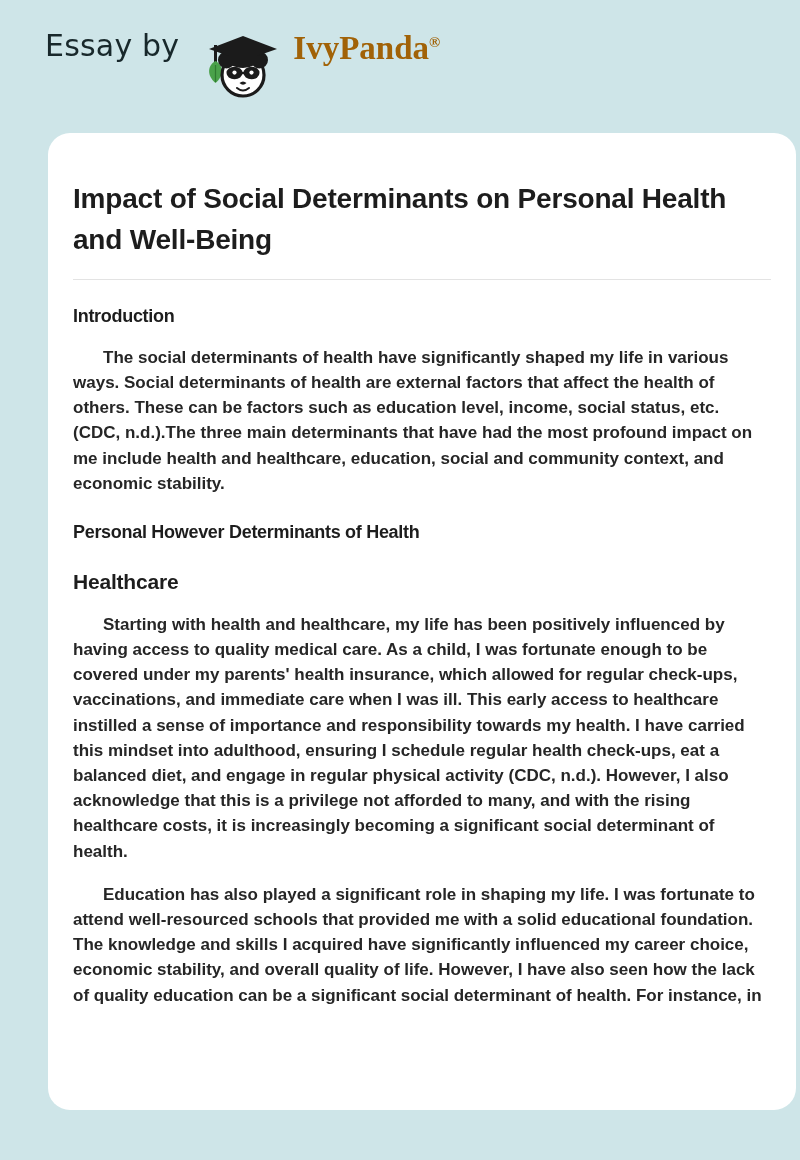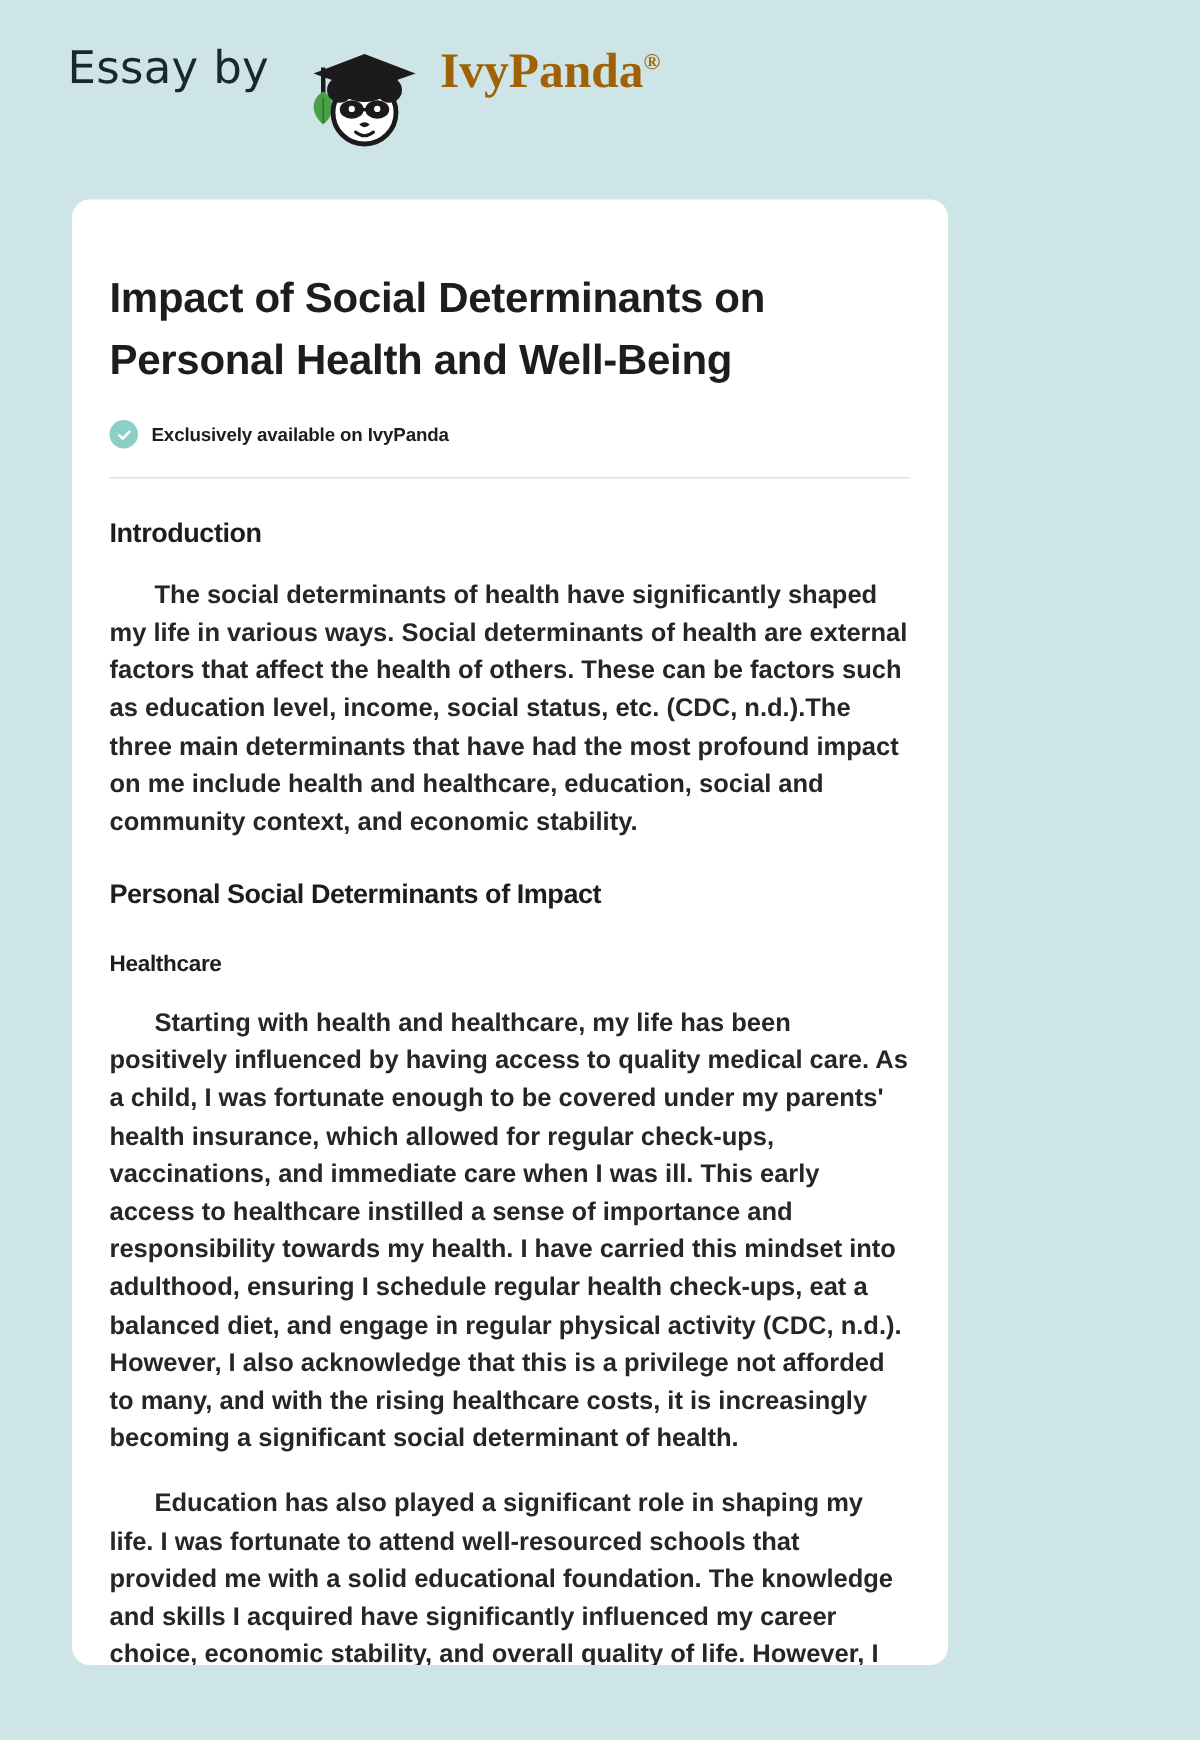--- a/index.html
+++ b/index.html
@@ -58,24 +58,24 @@
   .ivypanda-word .reg {
     font-size: 15px;
     vertical-align: super;
     font-weight: bold;
   }
 
   
   .paper-card {
     position: relative;
     margin: 0 52px 0 48px;
-    width: 584px;
+    width: 748px;
     height: 977px;
     background: #ffffff;
-    border-radius: 12px;
+    border-radius: 22px;
     padding: 45px 25px 0 25px;
     overflow: hidden;
   }
   .card-inner {
     padding: 0 0px;
   }
 
   .doc-title {
     font-size: 28px;
     font-weight: bold;
@@ -118,21 +118,21 @@
 
   h2.section-h2 {
     font-size: 18px;
     font-weight: bold;
     color: #1d1d1d;
     margin: 26px 0 0 0;
     line-height: 1.15;
     letter-spacing: -0.3px;
   }
   h3.section-h3 {
-    font-size: 15px;
+    font-size: 21px;
     font-weight: bold;
     color: #1d1d1d;
     margin: 27px 0 0 0;
     line-height: 1.15;
     letter-spacing: -0.2px;
   }
   p.body-text {
     font-size: 17px;
     color: #262626;
     line-height: 25.2px;
@@ -179,35 +179,27 @@
       <span>IvyPanda</span><span class="reg">®</span>
     </span>
   </div>
 </div>
 
 <div class="paper-card">
   <div class="card-inner">
 
     <h1 class="doc-title">Impact of Social Determinants on Personal Health and Well-Being</h1>
 
-    <div class="exclusive-row">
-      <span class="check-badge">
-        <svg width="12" height="12" viewBox="0 0 12 12" aria-hidden="true">
-          <path d="M2.6 6.2 L4.8 8.4 L9.3 3.7" stroke="#ffffff" stroke-width="1.7" fill="none" stroke-linecap="round" stroke-linejoin="round"></path>
-        </svg>
-      </span>
-      <span class="exclusive-text">Exclusively available on IvyPanda</span>
-    </div>
 
     <hr class="divider">
 
     <h2 class="section-h2">Introduction</h2>
     <p class="body-text">The social determinants of health have significantly shaped my life in various ways. Social determinants of health are external factors that affect the health of others. These can be factors such as education level, income, social status, etc. (CDC, n.d.).The three main determinants that have had the most profound impact on me include health and healthcare, education, social and community context, and economic stability.</p>
 
-    <h2 class="section-h2">Personal Social Determinants of Impact</h2>
+    <h2 class="section-h2">Personal However Determinants of Health</h2>
 
     <h3 class="section-h3">Healthcare</h3>
     <p class="body-text">Starting with health and healthcare, my life has been positively influenced by having access to quality medical care. As a child, I was fortunate enough to be covered under my parents' health insurance, which allowed for regular check-ups, vaccinations, and immediate care when I was ill. This early access to healthcare instilled a sense of importance and responsibility towards my health. I have carried this mindset into adulthood, ensuring I schedule regular health check-ups, eat a balanced diet, and engage in regular physical activity (CDC, n.d.). However, I also acknowledge that this is a privilege not afforded to many, and with the rising healthcare costs, it is increasingly becoming a significant social determinant of health.</p>
 
     <p class="body-text">Education has also played a significant role in shaping my life. I was fortunate to attend well-resourced schools that provided me with a solid educational foundation. The knowledge and skills I acquired have significantly influenced my career choice, economic stability, and overall quality of life. However, I have also seen how the lack of quality education can be a significant social determinant of health. For instance, in</p>
 
   </div>
 </div>
 
 </body></html>

